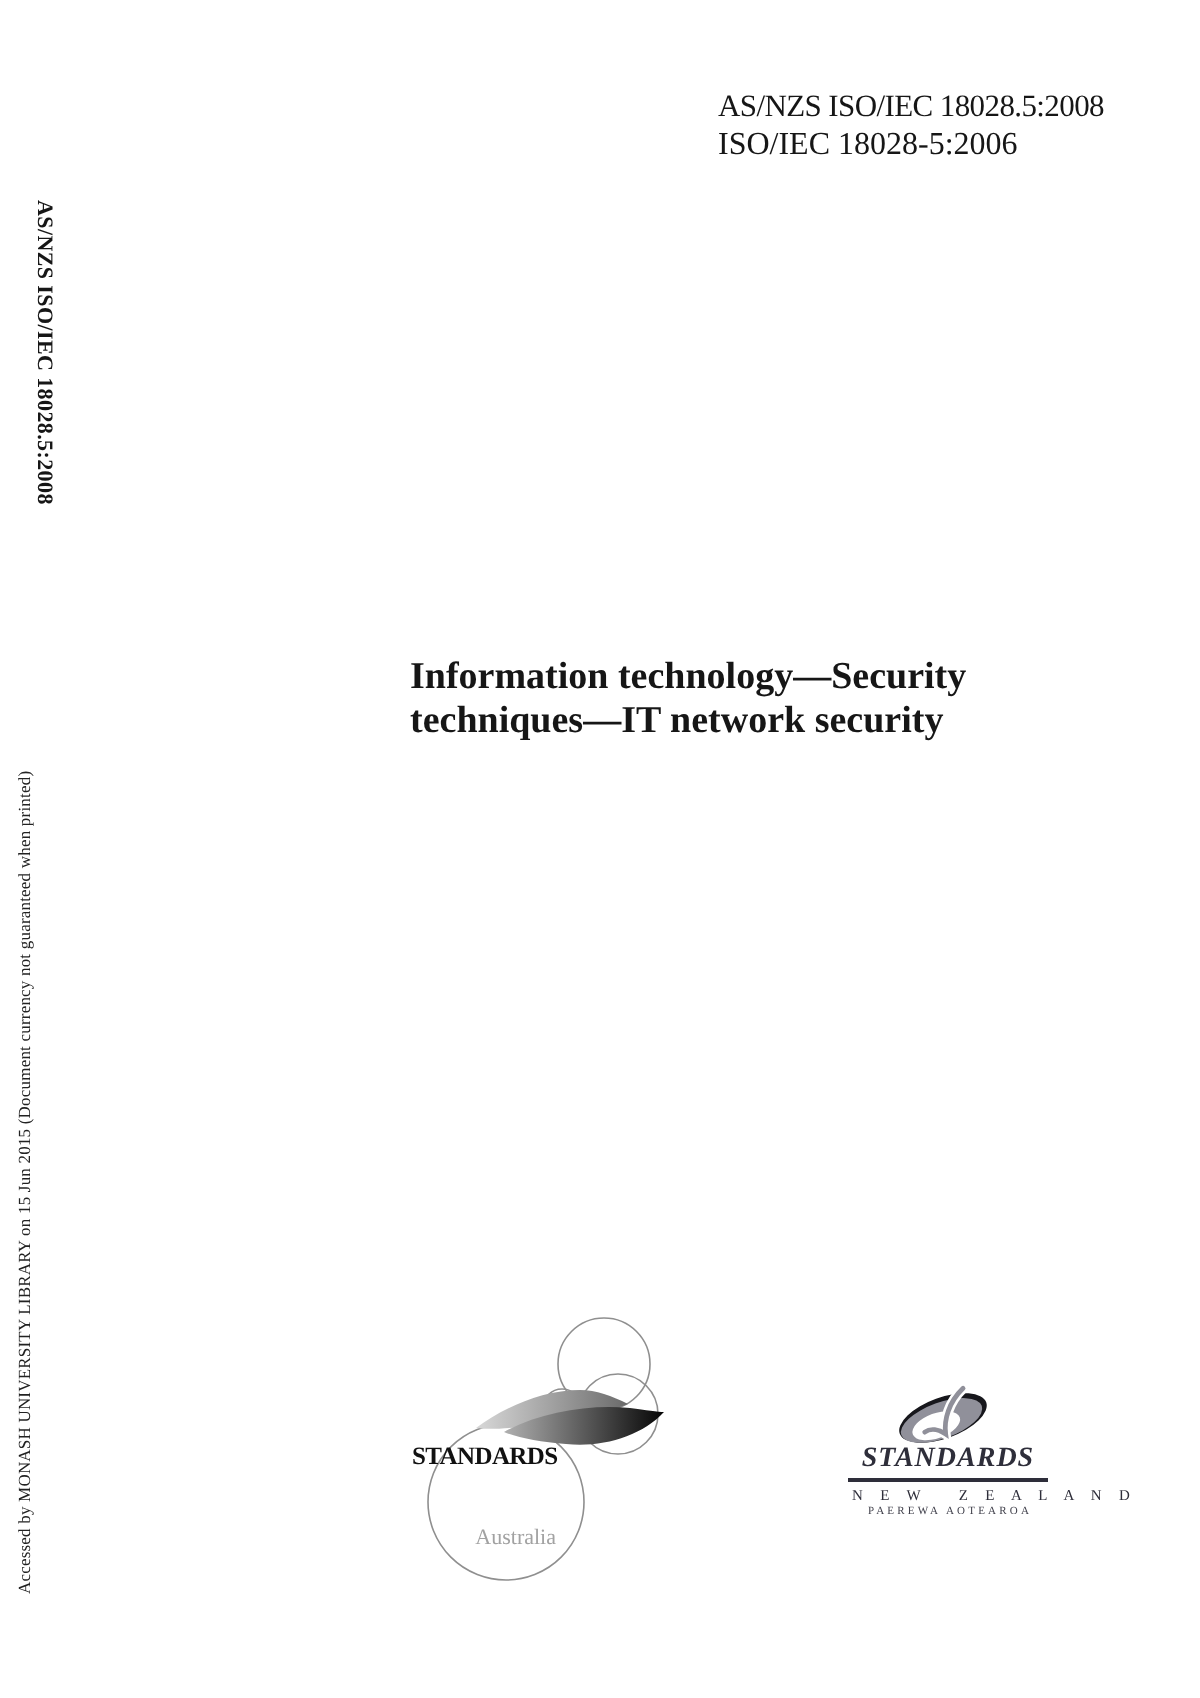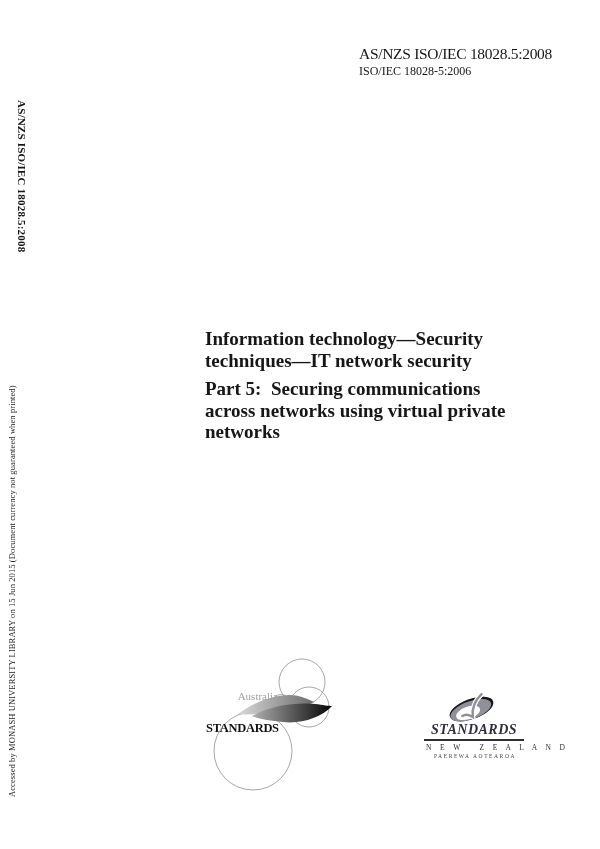--- a/index.html
+++ b/index.html
@@ -3,42 +3,42 @@
 <meta charset="utf-8">
 <style>
   html,body{margin:0;padding:0;background:#e8e8e8;}
   .page{
     position:relative;width:600px;height:849px;background:#ffffff;
     font-family:Liberation Serif, serif;color:#161616;overflow:hidden;
     margin:0 auto;
   }
   
   .hdr-code{position:absolute;left:359px;top:45px;font-size:15.5px;letter-spacing:-0.3px;white-space:pre;}
-  .hdr-iso{position:absolute;left:359px;top:64px;font-size:12px;white-space:pre;}
+  .hdr-iso{position:absolute;left:359px;top:64px;font-size:16px;white-space:pre;}
   
   .spine-code{
     position:absolute;left:28px;top:100px;
     transform:rotate(90deg);transform-origin:left top;
     font-size:11px;font-weight:bold;letter-spacing:0.2px;white-space:pre;
   }
   .access-note{
     position:absolute;left:7px;top:797px;
     transform:rotate(-90deg);transform-origin:left top;
     font-size:8.5px;letter-spacing:0.1px;color:#222;white-space:pre;
   }
   
   .std-title{position:absolute;left:205px;top:252px;font-size:19px;white-space:pre;}
   .h-block{position:absolute;left:205px;font-weight:bold;font-size:19px;line-height:21.5px;}
   .h-block div{white-space:pre;}
   .subject{top:328px;}
   .part{top:378px;}
   
   .au-logo-svg{position:absolute;left:195px;top:648px;}
   .au-name{position:absolute;left:206px;top:721px;font-size:12.5px;font-weight:bold;letter-spacing:-0.3px;color:#111;white-space:pre;}
-  .au-region{position:absolute;left:198px;top:690px;width:80px;text-align:right;font-size:11px;color:#a2a2a2;white-space:pre;}
+  .au-region{position:absolute;left:198px;top:763px;width:80px;text-align:right;font-size:11px;color:#a2a2a2;white-space:pre;}
   
   .nz-swirl-svg{position:absolute;left:446px;top:686px;}
   .nz-block{position:absolute;left:423px;top:722px;width:102px;text-align:center;color:#2e2e3a;}
   .nz-name{font-size:14px;font-weight:bold;font-style:italic;letter-spacing:0.5px;white-space:pre;}
   .nz-rule{height:1.5px;background:#2e2e3a;margin:1px 1px 2px 1px;}
   .nz-region{font-size:7.5px;letter-spacing:3.4px;padding-left:3px;white-space:pre;}
   .nz-maori{font-size:5.5px;letter-spacing:1.6px;color:#3f3f4a;margin-top:1.5px;padding-left:2px;white-space:pre;}
 </style>
 </head>
 <body>
@@ -50,25 +50,20 @@
 
   <div class="spine-code">AS/NZS ISO/IEC 18028.5:2008</div>
   <div class="access-note">Accessed by MONASH UNIVERSITY LIBRARY on 15 Jun 2015 (Document currency not guaranteed when printed)</div>
 
 
   <div class="h-block subject">
     <div>Information technology—Security</div>
     <div>techniques—IT network security</div>
   </div>
 
-  <div class="h-block part">
-    <div>Part 5:  Securing communications</div>
-    <div>across networks using virtual private</div>
-    <div>networks</div>
-  </div>
 
   <svg class="au-logo-svg" width="150" height="150" viewBox="0 0 150 150">
     <defs>
       <linearGradient id="gradA" x1="0" y1="0" x2="1" y2="0">
         <stop offset="0" stop-color="#d8d8d8"></stop>
         <stop offset="1" stop-color="#6a6a6a"></stop>
       </linearGradient>
       <linearGradient id="gradB" x1="0" y1="0" x2="1" y2="0">
         <stop offset="0" stop-color="#b0b0b0"></stop>
         <stop offset="1" stop-color="#050505"></stop>

